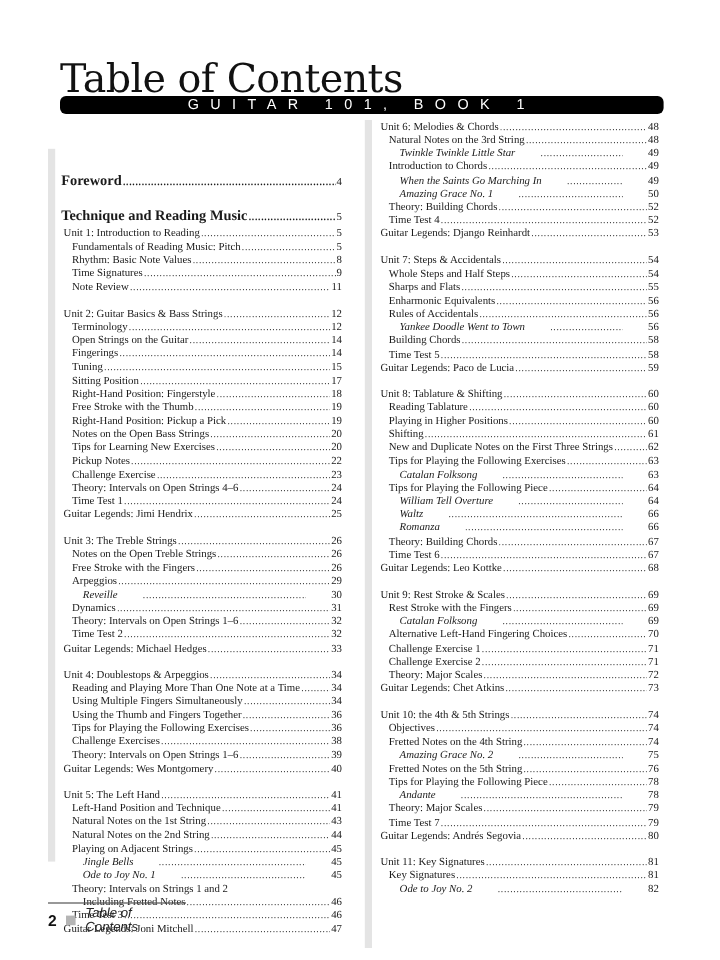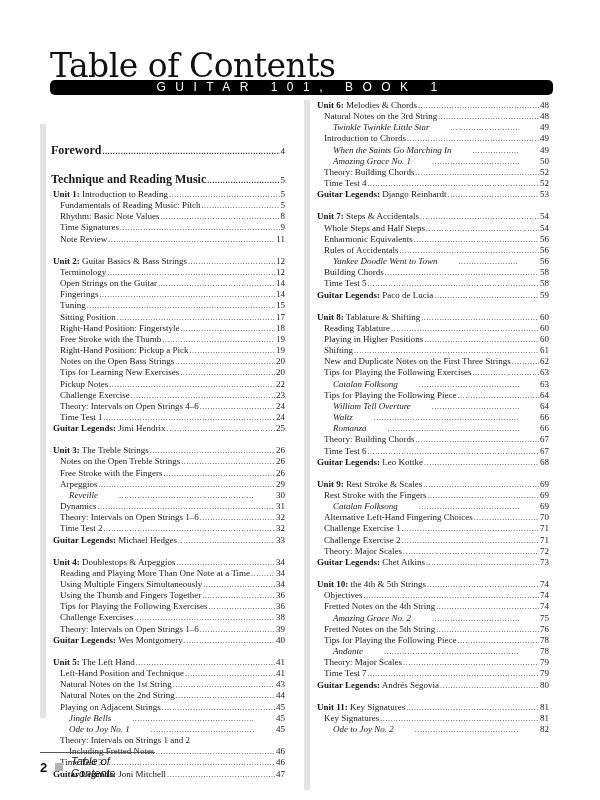--- a/index.html
+++ b/index.html
@@ -17,21 +17,21 @@
   .row .d { flex: 1 1 auto; overflow: hidden; margin: 0 1px; }
   .row .d::after { content: "............................................................................................................................................................................................................"; letter-spacing: 0.6px; font-size: 8px; }
   .row .p { flex: 0 0 auto; text-align: right; }
   .row.l0 { font-size: 12px; line-height: 16px; font-weight: bold; }
   .row.l0 .p { font-weight: normal; font-size: 9px; }
   .row.l1 { padding-left: 2px; }
   .row.l2 { padding-left: 9px; }
   .row.l3 { padding-left: 18px; gap: 20px; }
   .row.l3 .t { font-style: italic; }
   .row.cont { padding-left: 18px; align-items: center; }
-  .b { font-weight: bold; }
+  .b { font-weight: normal; }
   .gap { height: 11px; }
   .footer { position: absolute; left: 40px; top: 752px; width: 115px; border-top: 1.5px solid #555; padding-top: 2px; font-family: "Liberation Sans", sans-serif; font-size: 11px; display: flex; align-items: center; }
   .footer .pg { font-weight: bold; font-size: 13px; margin-right: 8px; color: #111; }
   .footer .sq { width: 8px; height: 8px; background: #b5b5b5; display: inline-block; margin-right: 8px; }
   .footer .ft { font-style: italic; color: #222; }
 </style>
 </head>
 <body>
 
 <h1 class="title">Table of Contents</h1>
@@ -351,20 +351,25 @@
       <span class="t"><span class="b">Unit 7:</span><span> Steps &amp; Accidentals</span></span>
       <span class="d"></span>
       <span class="p">54</span>
     </div>
     <div class="row l2">
       <span class="t">Whole Steps and Half Steps</span>
       <span class="d"></span>
       <span class="p">54</span>
     </div>
     <div class="row l2">
+      <span class="t">Sharps and Flats</span>
+      <span class="d"></span>
+      <span class="p">55</span>
+    </div>
+    <div class="row l2">
       <span class="t">Enharmonic Equivalents</span>
       <span class="d"></span>
       <span class="p">56</span>
     </div>
     <div class="row l2">
       <span class="t">Rules of Accidentals</span>
       <span class="d"></span>
       <span class="p">56</span>
     </div>
     <div class="row l3">

